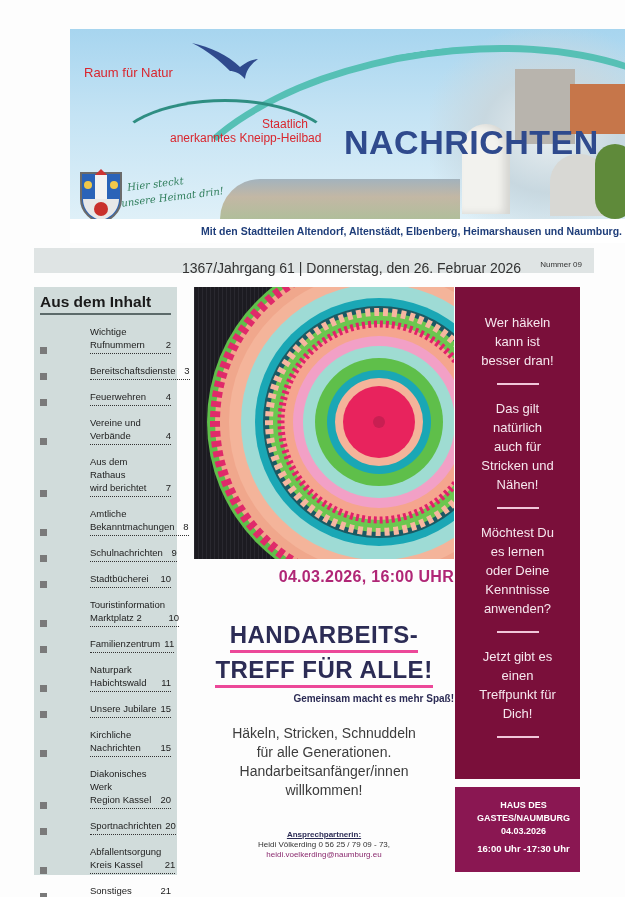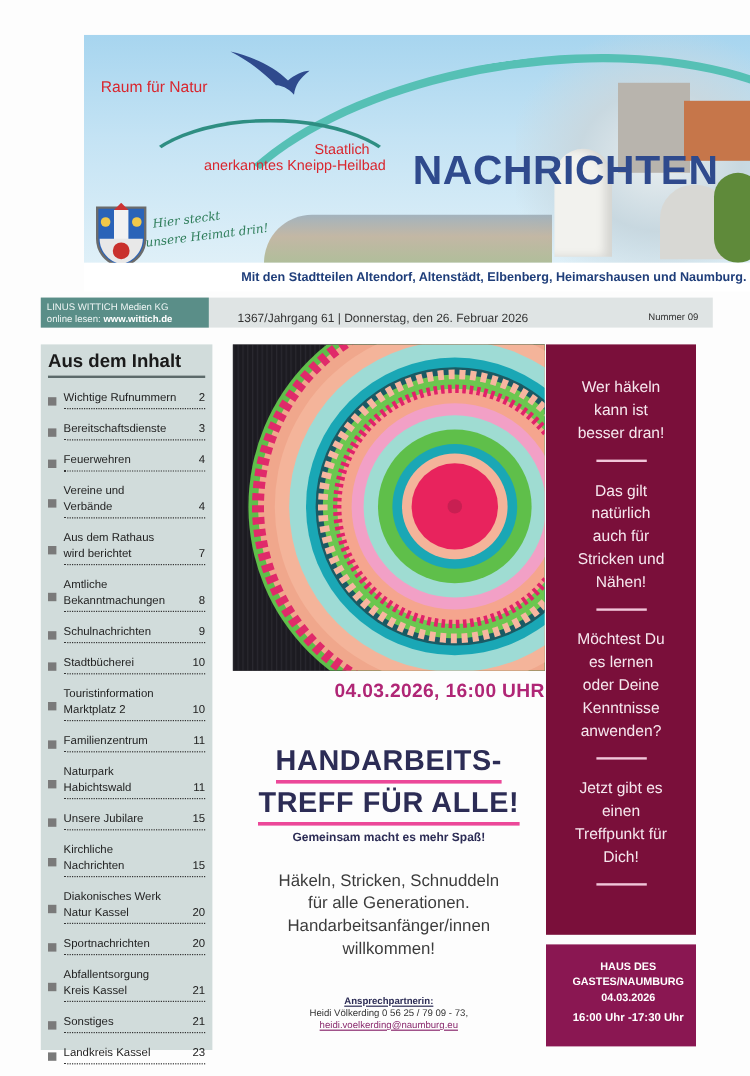--- a/index.html
+++ b/index.html
@@ -32,42 +32,42 @@
   .bird { position: absolute; left: 120px; top: 8px; }
   .crest { position: absolute; left: 9px; top: 140px; width: 44px; height: 54px; }
 
   .subline { position: absolute; left: 0; top: 190px; width: 560px; height: 24px; background: #ffffff;
     color: #1f3e7a; font-size: 10.5px; font-weight: bold; text-align: right; padding: 6px 8px 0 0; }
 
   
   .infobar { position: absolute; left: 34px; top: 248px; width: 560px; height: 25px; background: #dfe4e4; }
   .infobar-publisher { position: absolute; left: 0; top: 0; width: 140px; height: 25px; background: #5a8e88; color: #eef5f4; font-size: 8px; line-height: 10px; padding: 3px 0 0 5px; }
   .infobar-publisher b { color: #ffffff; }
-  .infobar-issue { position: absolute; left: 164px; top: 12px; font-size: 10px; color: #333; }
+  .infobar-issue { position: absolute; left: 148px; top: 12px; font-size: 14px; color: #333; }
   .infobar-nummer { position: absolute; right: 12px; top: 12px; font-size: 8px; color: #333; }
 
   
   .toc { position: absolute; left: 34px; top: 287px; width: 143px; height: 588px; background: #d1dcdb; padding: 6px 6px 0 6px; }
   .toc-title { font-size: 15.5px; font-weight: bold; color: #1a1a1a; padding-bottom: 2px; border-bottom: 2px solid #5c6a6a; margin-bottom: 4px; }
-  .toc-item { position: relative; display: flex; align-items: center; margin-top: 10px; }
+  .toc-item { position: relative; display: flex; align-items: flex-end; margin-top: 10px; gap: 37px; }
   .toc-bullet { width: 7px; height: 7px; background: #7a7a7a; margin: 3px 6px 0 0; flex: none; }
   .toc-body { flex: 1; border-bottom: 1px dotted #333; font-size: 9.5px; line-height: 13px; color: #222; padding-bottom: 2px; position: relative; padding-right: 14px; }
   .toc-page { position: absolute; right: 0; bottom: 2px; font-size: 9.5px; }
 
   
   .photo { position: absolute; left: 194px; top: 287px; width: 260px; height: 272px; background: #1c1b21; overflow: hidden; }
   .photo svg { position: absolute; left: 0; top: 0; }
   .date-head { position: absolute; left: 194px; top: 568px; width: 260px; text-align: right; color: #b02676; font-size: 16px; font-weight: bold; letter-spacing: 0.3px; }
   .headline { position: absolute; left: 194px; top: 618px; width: 260px; text-align: center; color: #2c2c55; font-size: 24px; font-weight: bold; line-height: 34px; letter-spacing: 0.5px; }
   .headline span { display: inline-block; border-bottom: 3px solid #ec4899; line-height: 30px; }
-  .subhead { position: absolute; left: 194px; top: 693px; width: 260px; text-align: center; color: #2c2c55; font-size: 10px; font-weight: bold; }
+  .subhead { position: absolute; left: 194px; top: 693px; width: 260px; text-align: right; color: #2c2c55; font-size: 10px; font-weight: bold; }
   .body-text { position: absolute; left: 194px; top: 724px; width: 260px; text-align: center; color: #3c3c3c; font-size: 14px; line-height: 19px; }
   .contact { position: absolute; left: 194px; top: 830px; width: 260px; text-align: center; font-size: 8px; line-height: 10px; color: #333; }
   .contact .lbl { font-weight: bold; text-decoration: underline; color: #2c2c55; }
-  .contact .mail { color: #8a2a6e; text-decoration: underline; }
+  .contact .mail { color: #8a2a6e; }
 
   
   .rightcol { position: absolute; left: 455px; top: 287px; width: 125px; height: 492px; background: #7a0f3a; color: #f6e7ee; text-align: center; padding-top: 26px; }
   .rc-block { font-size: 13px; line-height: 19px; }
   .rc-rule { width: 42px; height: 2px; background: #f1c6d9; margin: 13px auto 14px auto; }
   .eventbox { position: absolute; left: 455px; top: 787px; width: 125px; height: 85px; background: #8a1752; color: #ffffff; text-align: center; font-weight: bold; font-size: 9px; line-height: 13px; padding-top: 12px; padding-left: 12px; }
   .eventbox .time { margin-top: 4px; font-size: 9.5px; }
 </style>
 </head>
 <body>
@@ -105,27 +105,20 @@
 
   <div class="heimat">
     <span>Hier steckt</span>
     <span class="l2">unsere Heimat drin!</span>
   </div>
 
   <div class="subline">Mit den Stadtteilen Altendorf, Altenstädt, Elbenberg, Heimarshausen und Naumburg.</div>
 </div>
 
 <div class="infobar">
-  <div class="infobar-publisher">
-    <div>LINUS WITTICH Medien KG</div>
-    <div>
-      <span>online lesen:</span>
-      <b>www.wittich.de</b>
-    </div>
-  </div>
   <div class="infobar-issue">1367/Jahrgang 61  |  Donnerstag, den 26. Februar 2026</div>
   <div class="infobar-nummer">Nummer 09</div>
 </div>
 
 <div class="toc">
   <div class="toc-title">Aus dem Inhalt</div>
   <div id="toc-list">
       <div class="toc-item">
         <span class="toc-bullet"></span>
         <div class="toc-body">
@@ -220,21 +213,21 @@
         <div class="toc-body">
           <div>Kirchliche</div>
           <div>Nachrichten</div>
           <span class="toc-page">15</span>
         </div>
       </div>
       <div class="toc-item">
         <span class="toc-bullet"></span>
         <div class="toc-body">
           <div>Diakonisches Werk</div>
-          <div>Natur Kassel</div>
+          <div>Region Kassel</div>
           <span class="toc-page">20</span>
         </div>
       </div>
       <div class="toc-item">
         <span class="toc-bullet"></span>
         <div class="toc-body">
           <div>Sportnachrichten</div>
           <span class="toc-page">20</span>
         </div>
       </div>

